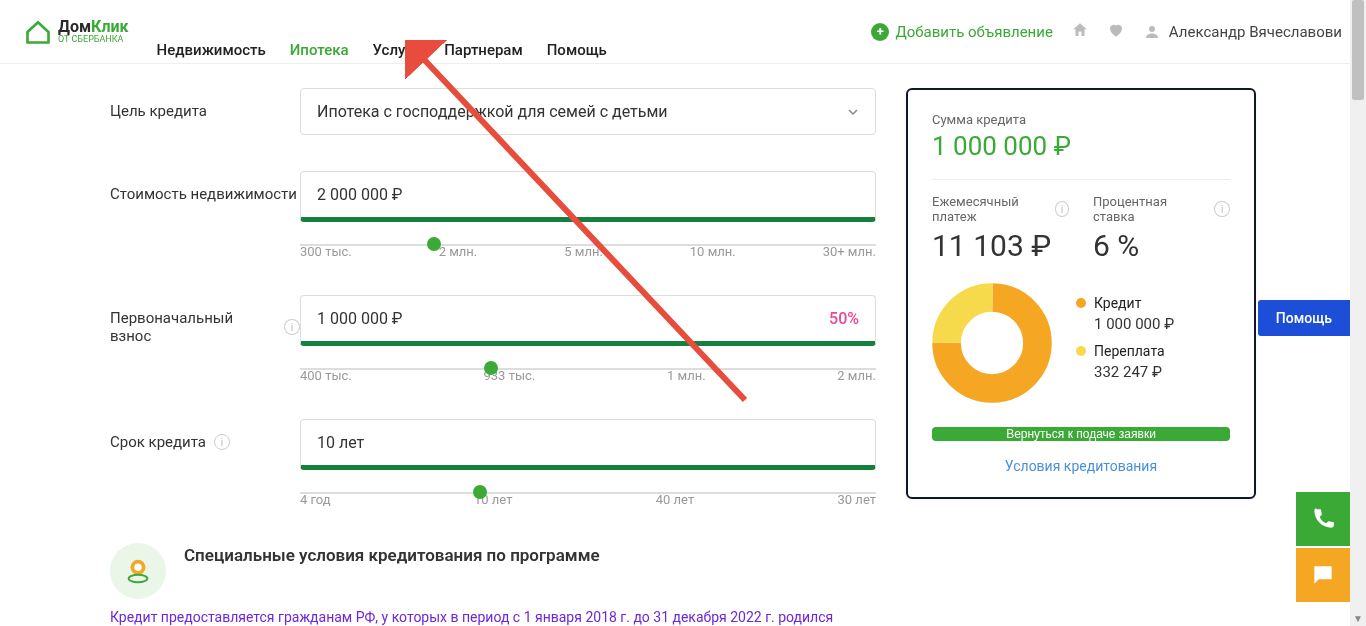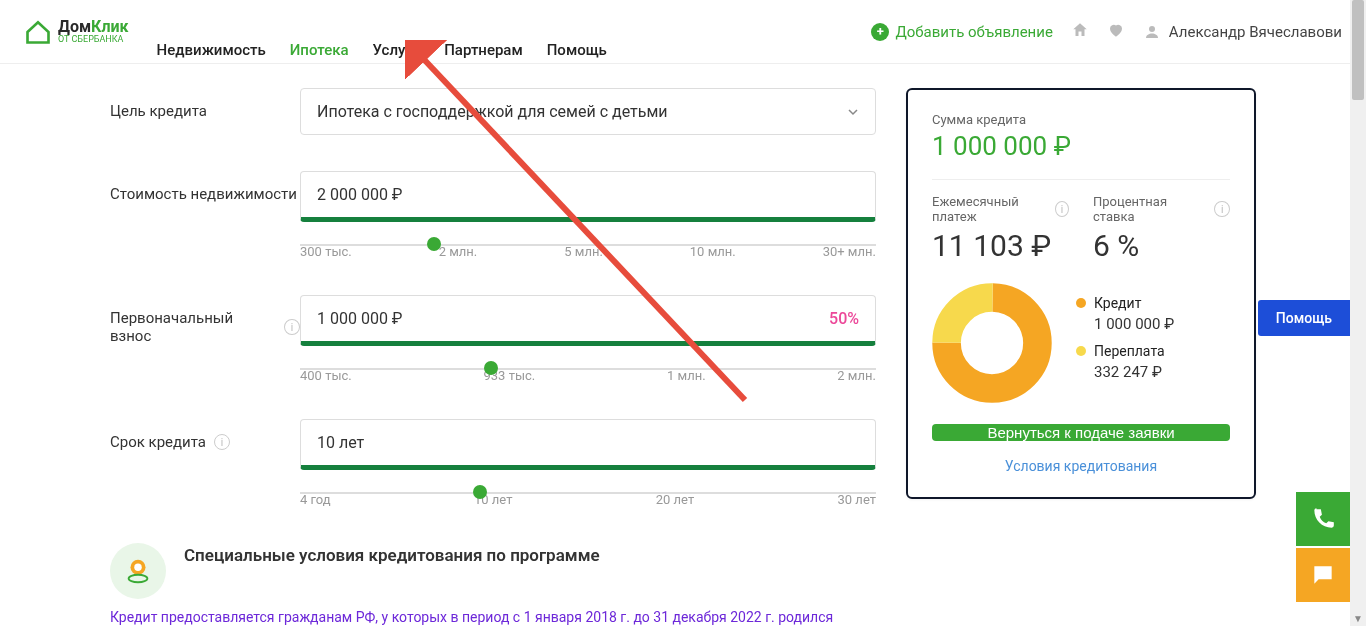--- a/index.html
+++ b/index.html
@@ -45,21 +45,21 @@
 .card-value { font-size: 26px; color: #3aa935; font-weight: 400; }
 .card-split { display: flex; gap: 24px; border-top: 1px solid #eee; padding-top: 14px; }
 .card-split > div { flex: 1; }
 .card-split .card-value { font-size: 30px; color: #333; }
 .donut-wrap { display: flex; align-items: center; gap: 24px; margin: 20px 0; }
 .donut { width: 120px; height: 120px; flex-shrink: 0; }
 .legend { font-size: 14px; }
 .legend-row { display: flex; align-items: center; gap: 8px; margin-bottom: 4px; }
 .legend-dot { width: 10px; height: 10px; border-radius: 50%; }
 .legend-val { color: #333; margin-bottom: 10px; margin-left: 18px; font-size: 15px; }
-.submit-btn { width: 100%; background: #3aa935; color: #fff; border: none; border-radius: 4px; padding: 0; font-size: 15px; font-weight: 500; cursor: pointer; }
+.submit-btn { width: 100%; background: #3aa935; color: #fff; border: none; border-radius: 4px; padding: 0; font-size: 12px; font-weight: 500; cursor: pointer; }
 .terms-link { text-align: center; margin-top: 14px; }
 .terms-link a { color: #4a90d9; font-size: 14px; text-decoration: none; cursor: pointer; }
 
 .scrollbar { position: absolute; right: 0; top: 0; width: 16px; height: 100%; background: #f0f0f0; }
 .scroll-thumb { position: absolute; left: 2px; right: 2px; top: 0; height: 100px; background: #c0c0c0; border-radius: 2px; cursor: pointer; }
 .scroll-arrow { position: absolute; left: 0; right: 0; height: 16px; display: flex; align-items: center; justify-content: center; color: #888; font-size: 10px; cursor: pointer; }
 
 .help-btn { position: absolute; right: 16px; top: 300px; background: #1d4ed8; color: #fff; padding: 10px 18px; font-size: 14px; font-weight: 500; border-radius: 3px 0 0 3px; cursor: pointer; }
 .float-btn { position: absolute; right: 16px; width: 54px; height: 54px; display: flex; align-items: center; justify-content: center; color: #fff; cursor: pointer; }
 .float-btn.phone { top: 492px; background: #3aa935; }
@@ -178,21 +178,21 @@
       <div class="input-col">
         <div class="text-input">
             <span>10 лет</span>
           </div>
         <div class="slider-wrap">
           <div class="slider-track"></div>
           <div class="slider-dot" style="left:30%"></div>
           <div class="slider-ticks">
             <span>4 год</span>
             <span>10 лет</span>
-            <span>20 лет</span>
+            <span>40 лет</span>
             <span>30 лет</span>
           </div>
         </div>
       </div>
     </div>
 
     <div class="special">
       <div class="special-icon">
         <svg width="30" height="30" viewBox="0 0 32 32">
             <circle cx="16" cy="12" r="8" fill="#f5a623"></circle>

